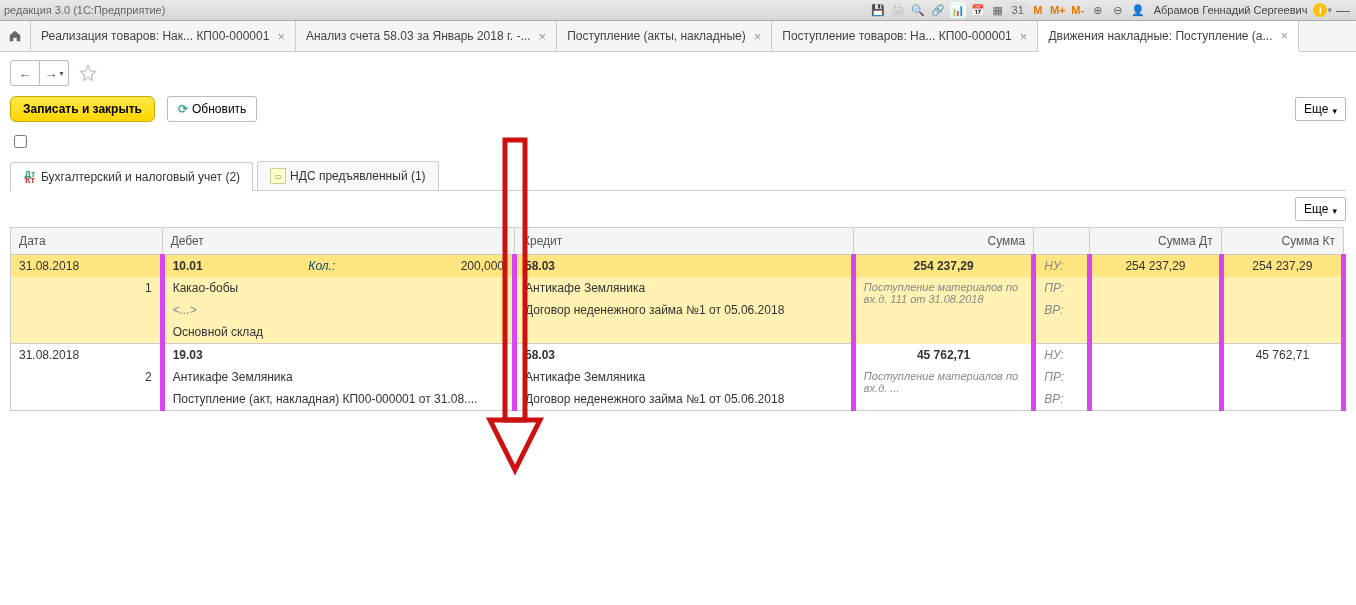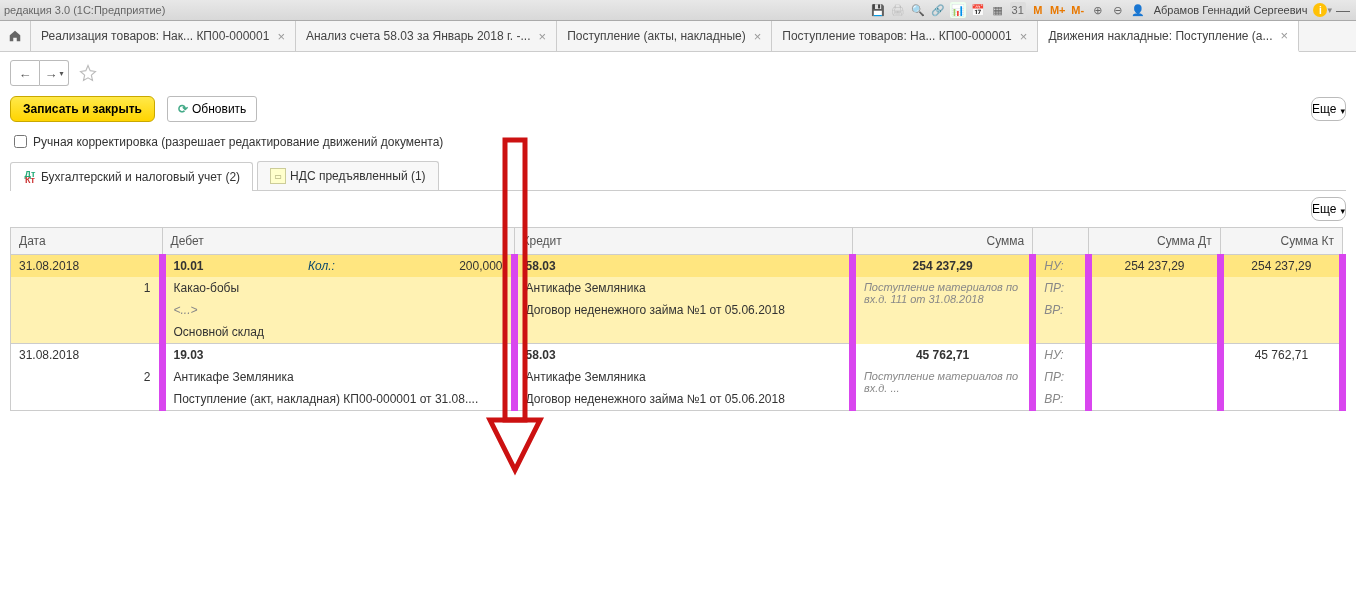--- a/index.html
+++ b/index.html
@@ -27,37 +27,37 @@
 .navbtn.left{border-radius:3px 0 0 3px}
 .navbtn.right{border-radius:0 3px 3px 0;border-left:none;margin-right:8px}
 .navbtn .drop{font-size:8px;margin-left:2px}
 .star{width:22px;height:22px;margin-right:8px;display:flex;align-items:center;justify-content:center}
 .star svg{width:18px;height:18px;fill:none;stroke:#bbb;stroke-width:1.5}
 .page-title{font-size:18px;font-weight:normal;color:#333}
 .toolbar{display:flex;align-items:center;margin-bottom:10px}
 .btn-yellow{background:linear-gradient(#ffe94a,#ffd400);border:1px solid #c9a800;padding:5px 12px;border-radius:6px;font-size:12px;font-weight:bold;cursor:pointer;margin-right:12px}
 .btn-white{background:#fff;border:1px solid #bbb;padding:5px 10px;border-radius:3px;font-size:12px;cursor:pointer;display:inline-flex;align-items:center}
 .refresh-ico{color:#4a8;margin-right:4px;font-weight:bold}
-.more-btn{background:#fff;border:1px solid #bbb;padding:4px 0;border-radius:8px;font-size:12px;cursor:pointer;display:inline-flex;align-items:flex-end}
+.more-btn{background:#fff;border:1px solid #bbb;padding:4px 8px;border-radius:2px;font-size:12px;cursor:pointer;display:inline-flex;align-items:flex-end}
 .more-btn .drop{margin-left:4px;font-size:9px}
 .checkbox-row{display:flex;align-items:center;margin-bottom:10px;font-size:12px}
 .checkbox-row input{margin-right:6px}
 .subtabs{display:flex;border-bottom:1px solid #ccc;margin-bottom:6px}
 .subtab{padding:6px 12px;border:1px solid #ccc;border-bottom:none;background:#f8f8f8;margin-right:4px;border-radius:3px 3px 0 0;cursor:pointer;display:flex;align-items:center;font-size:12px}
 .subtab.active{background:#fff;position:relative;top:1px}
 .subtab-ico{width:14px;height:14px;margin-right:4px;display:inline-flex;align-items:center;justify-content:center;font-size:9px}
 .subtab-ico.dtkt{flex-direction:column;line-height:6px}
 .subtab-ico .dt{color:#2a7;font-weight:bold}
 .subtab-ico .kt{color:#c33;font-weight:bold}
 .subtab-ico.nds{background:#ffc;border:1px solid #cc9;font-size:8px;color:#996}
 .more-row{display:flex;justify-content:flex-end;margin-bottom:6px}
 .table{border:1px solid #ccc;border-collapse:collapse;width:100%;font-size:12px}
 .table th{background:#f5f5f5;border:1px solid #ccc;padding:6px 8px;text-align:left;font-weight:normal;color:#555}
 .table th.num{text-align:right}
-.table td{border-left:1px solid #ccc;border-right:7px solid #d946ef;padding:4px 8px;vertical-align:top}
+.table td{border-left:1px solid #ccc;border-right:5px solid #d946ef;padding:4px 8px;vertical-align:top}
 .table tr.yellow td{background:#fff2b3}
 .table tr.yellow.sel td{background:#ffe680}
 .table tr.border-bottom td{border-bottom:1px solid #ccc}
 .col-date{width:140px}
 .col-debit{width:350px}
 .col-credit{width:340px}
 .col-sum{width:170px}
 .col-type{width:40px}
 .col-sumdt{width:120px}
 .col-sumkt{width:110px}
@@ -144,21 +144,20 @@
     </button>
     <span style="flex:1"></span>
     <button class="more-btn">
       <span>Еще</span>
       <span class="drop">▾</span>
     </button>
   </div>
 
   <div class="checkbox-row">
     <input type="checkbox" style="">
-    <span>Ручная корректировка (разрешает редактирование движений документа)</span>
   </div>
 
   <div class="subtabs">
     <div class="subtab active">
       <span class="subtab-ico dtkt">
           <span class="dt">Дт</span>
           <span class="kt">Кт</span>
         </span>
       <span>Бухгалтерский и налоговый учет (2)</span>
     </div>

